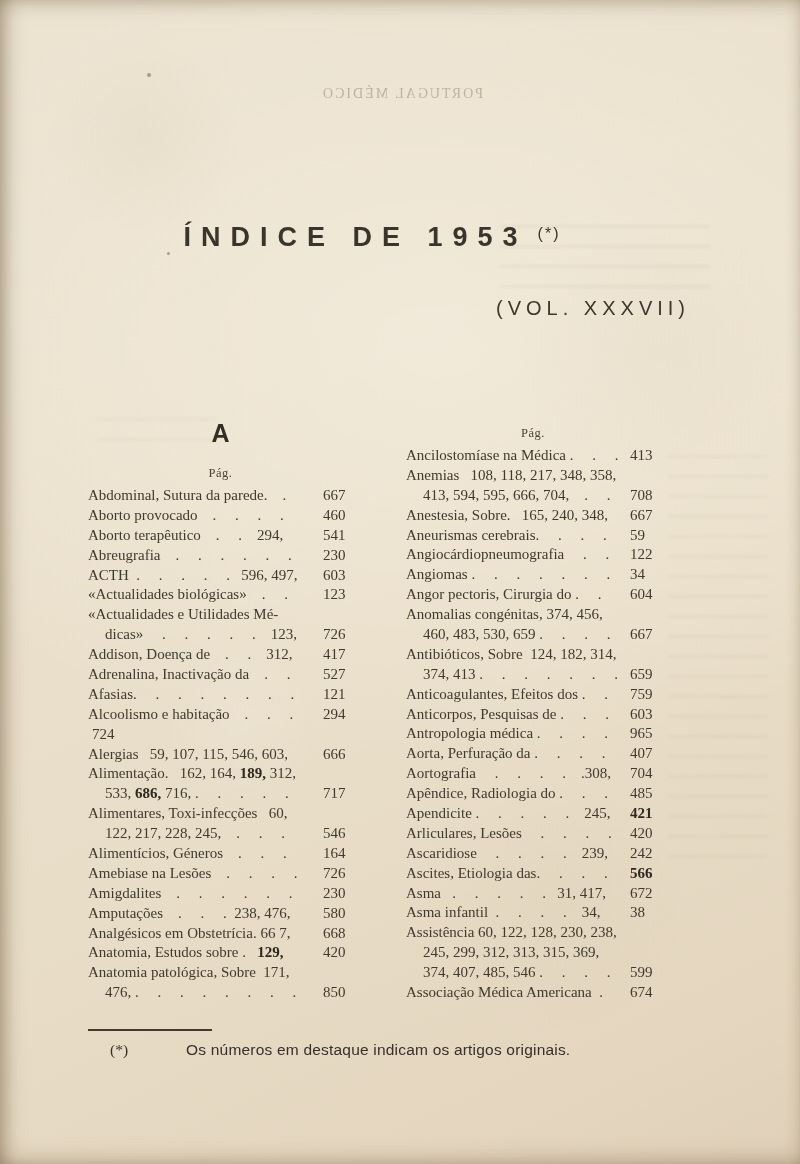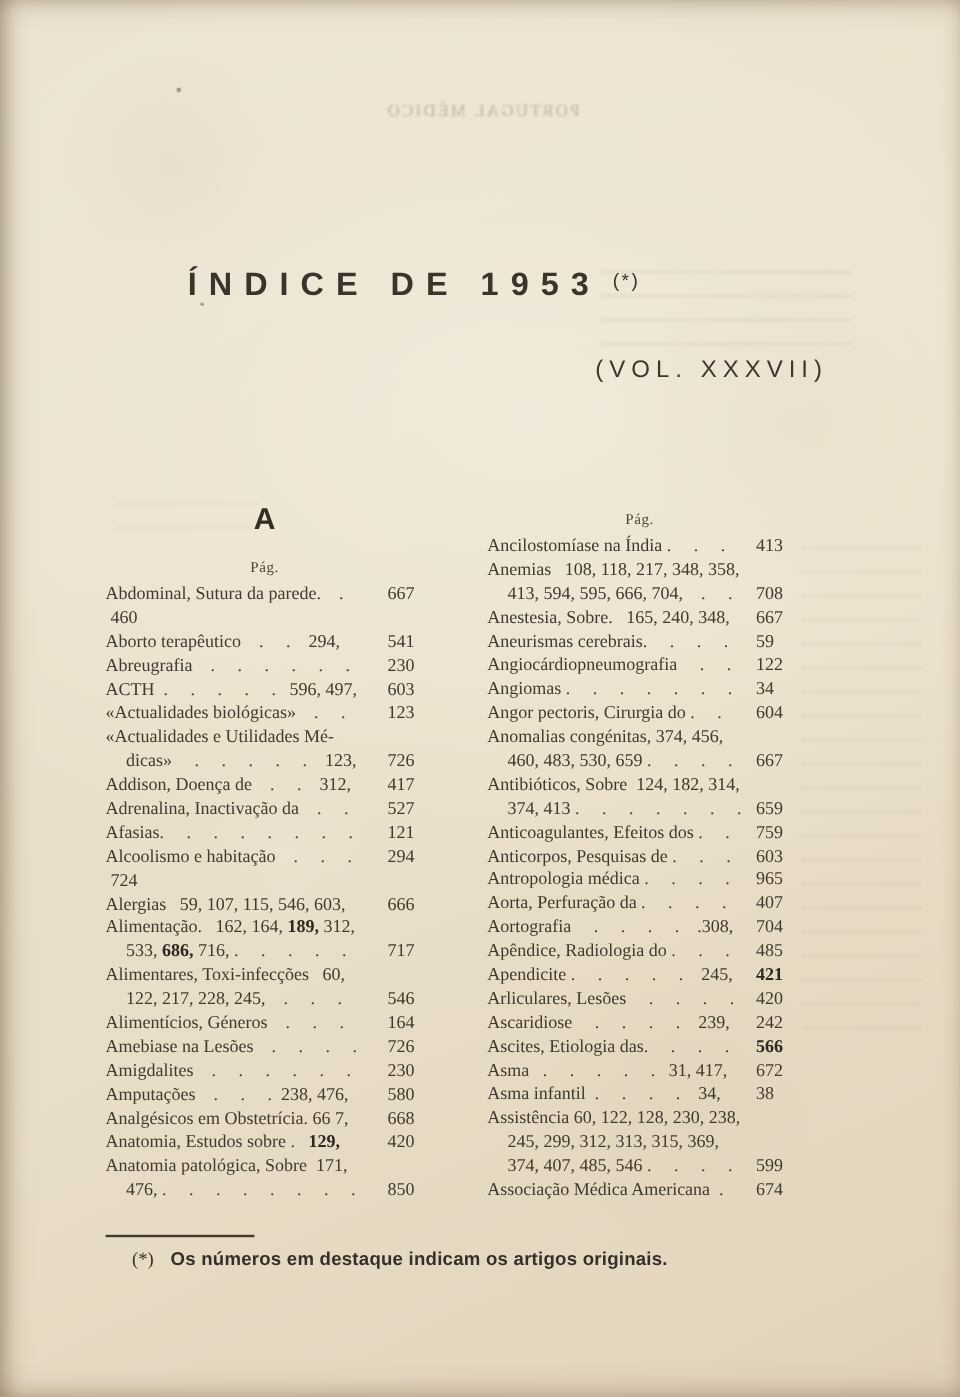--- a/index.html
+++ b/index.html
@@ -40,21 +40,21 @@
   }
   .bleed-smudge{
     position:absolute;pointer-events:none;opacity:.06;
     background:repeating-linear-gradient(180deg,#6d5f46 0 3px,transparent 3px 20px);
     filter:blur(1.5px);
   }
   .smudge-a{left:500px;top:225px;width:210px;height:80px;}
   .smudge-b{left:668px;top:455px;width:100px;height:420px;opacity:.045;}
   .smudge-c{left:96px;top:418px;width:120px;height:40px;opacity:.035;}
 
-  .title-wrap{position:absolute;left:0;top:222px;width:690px;text-align:center;}
+  .title-wrap{position:absolute;left:0;top:222px;width:690px;text-align:center;padding-left:27px;}
   .title{
     font-family:"Liberation Sans",sans-serif;
     font-size:27px;font-weight:700;letter-spacing:10px;
     color:#3a352c;white-space:nowrap;
   }
   .title .note{font-size:16px;letter-spacing:2px;vertical-align:7px;margin-left:10px;font-weight:400;}
   .subtitle-wrap{position:absolute;left:0;top:297px;width:690px;text-align:right;}
   .subtitle{
     font-family:"Liberation Sans",sans-serif;
     font-size:20px;font-weight:400;letter-spacing:5px;color:#3d382e;white-space:nowrap;
@@ -78,21 +78,21 @@
   .epage{flex:0 0 auto;text-align:left;min-width:30px;padding-left:4px;}
   .row.indent .etext{padding-left:17px;}
   .b{font-weight:700;color:#2e2920;font-family:Liberation Serif, serif;}
 
   .foot-rule{position:absolute;left:88px;top:1029px;width:124px;height:2px;background:#413b2f;}
   .footnote{
     position:absolute;left:110px;top:1039px;width:620px;
     font-size:15.5px;line-height:21px;color:#36302a;white-space:nowrap;
   }
   .footnote .marker{font-family:"Liberation Serif",serif;font-weight:400;margin-right:14px;}
-  .footnote .ftext{font-family:"Liberation Sans",sans-serif;font-weight:700;letter-spacing:.2px;}
+  .footnote .ftext{font-family:"Liberation Sans",sans-serif;font-weight:400;letter-spacing:.2px;margin-left:44px;}
   .speck{position:absolute;border-radius:50%;background:rgba(80,70,50,.45);}
 </style>
 </head>
 <body>
 
 <div class="scan">
   <div class="mottle"></div>
 
   <div class="bleed-line">PORTUGAL MÉDICO</div>
   <div class="bleed-smudge smudge-a"></div>
@@ -113,20 +113,21 @@
 
   <div class="pag-header pag-left">Pág.</div>
   <div class="pag-header pag-right">Pág.</div>
 
   <div class="col col-left">
       <div class="row">
         <span class="etext"><span>Abdominal, Sutura da parede.    .</span></span>
         <span class="epage">667</span>
       </div>
       <div class="row">
+        <span class="etext"><span>Aborto provocado    .     .     .     .</span></span>
         <span class="epage">460</span>
       </div>
       <div class="row">
         <span class="etext"><span>Aborto terapêutico    .     .    294,</span></span>
         <span class="epage">541</span>
       </div>
       <div class="row">
         <span class="etext"><span>Abreugrafia    .     .     .     .     .     .</span></span>
         <span class="epage">230</span>
       </div>
@@ -209,21 +210,21 @@
       <div class="row">
         <span class="etext"><span>Anatomia patológica, Sobre  171,</span></span>
       </div>
       <div class="row indent">
         <span class="etext"><span>476, .     .     .     .     .     .     .     .</span></span>
         <span class="epage">850</span>
       </div>
     </div>
   <div class="col col-right">
       <div class="row">
-        <span class="etext"><span>Ancilostomíase na Índia .     .     .</span></span>
+        <span class="etext"><span>Ancilostomíase na Médica .     .     .</span></span>
         <span class="epage">413</span>
       </div>
       <div class="row">
         <span class="etext"><span>Anemias   108, 118, 217, 348, 358,</span></span>
       </div>
       <div class="row indent">
         <span class="etext"><span>413, 594, 595, 666, 704,    .     .</span></span>
         <span class="epage">708</span>
       </div>
       <div class="row">

